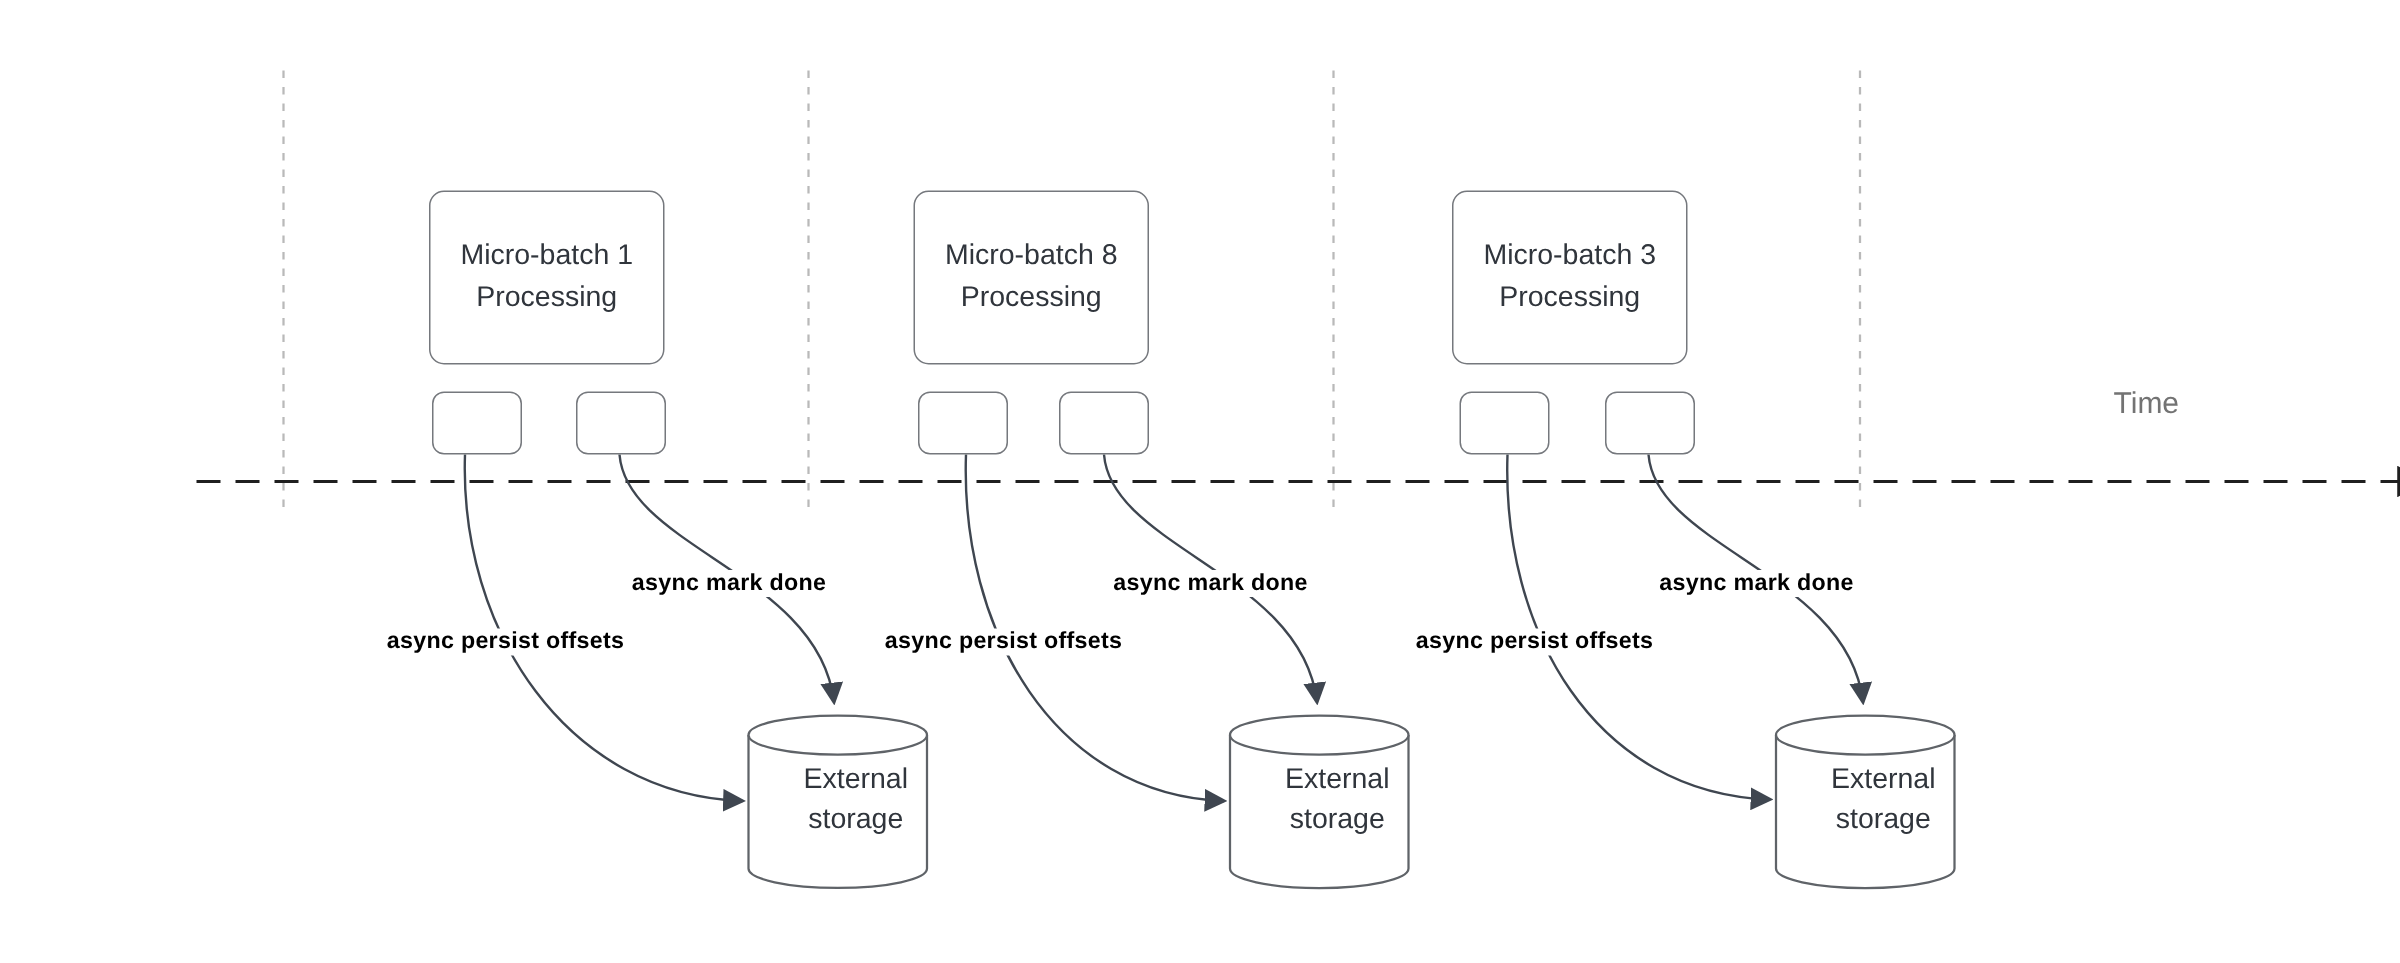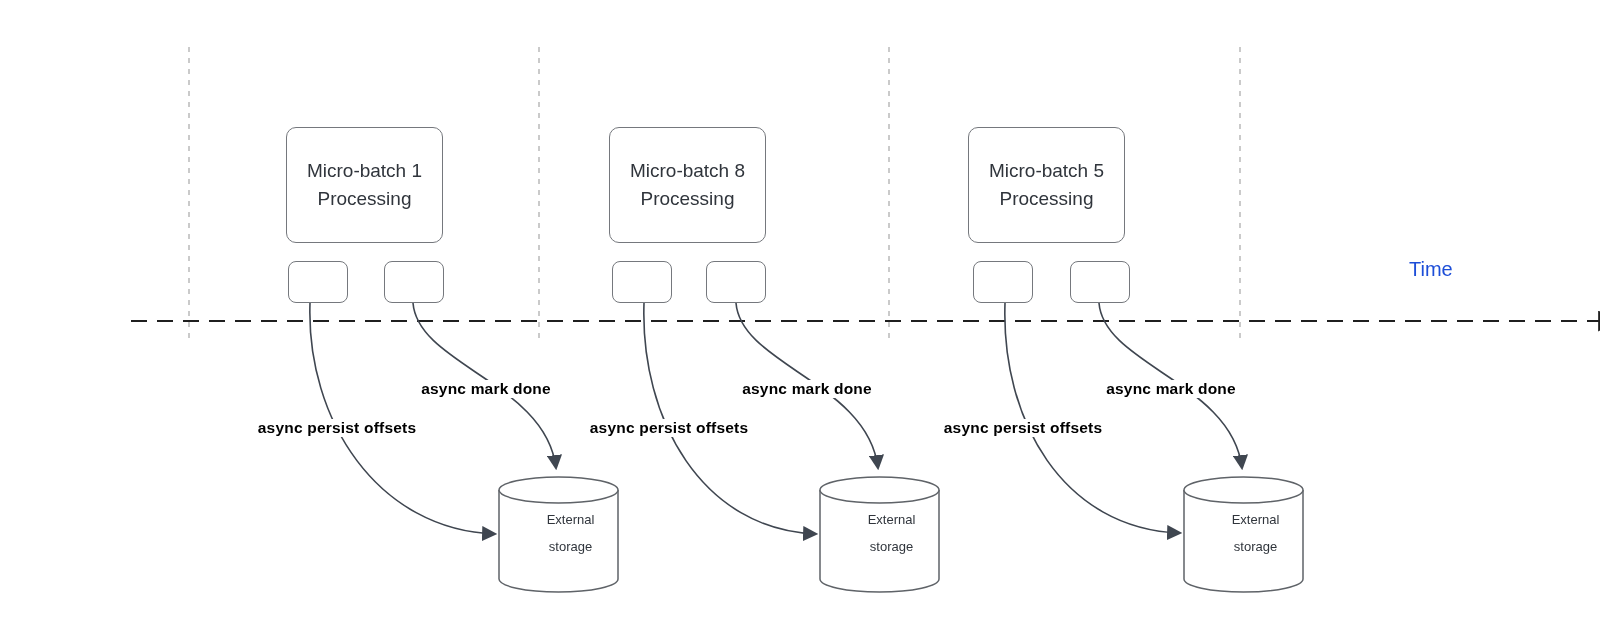--- a/index.html
+++ b/index.html
@@ -57,31 +57,31 @@
     letter-spacing: 0.2px;
     color: #000000;
     background: #ffffff;
     padding: 0 3px;
     white-space: nowrap;
   }
   .storage-label {
     position: absolute;
     width: 143px;
     text-align: center;
-    font-size: 13px;
+    font-size: 19px;
     line-height: 27px;
     color: #30353c;
     white-space: pre-line;
   }
   .time-label {
     position: absolute;
     left: 1361px;
     top: 258px;
     font-size: 20px;
-    color: #1d4ed8;
+    color: #737373;
   }
 </style>
 </head>
 <body>
 
 <div class="canvas">
 
   <svg class="layer-svg" viewBox="0 0 1600 642" xmlns="http://www.w3.org/2000/svg">
     <defs>
       <marker id="arrowCurve" viewBox="0 0 10 10" refX="8.5" refY="5" markerWidth="9.5" markerHeight="9.5" orient="auto-start-reverse">
@@ -124,21 +124,21 @@
 
   <div class="big-box" style="left:238px">
     <span>Micro-batch 1
 Processing</span>
   </div>
   <div class="big-box" style="left:561px">
     <span>Micro-batch 8
 Processing</span>
   </div>
   <div class="big-box" style="left:920px">
-    <span>Micro-batch 5
+    <span>Micro-batch 3
 Processing</span>
   </div>
 
   <div class="small-box" style="left:240px"></div>
   <div class="small-box" style="left:336px"></div>
   <div class="small-box" style="left:564px"></div>
   <div class="small-box" style="left:658px"></div>
   <div class="small-box" style="left:925px"></div>
   <div class="small-box" style="left:1022px"></div>
 

